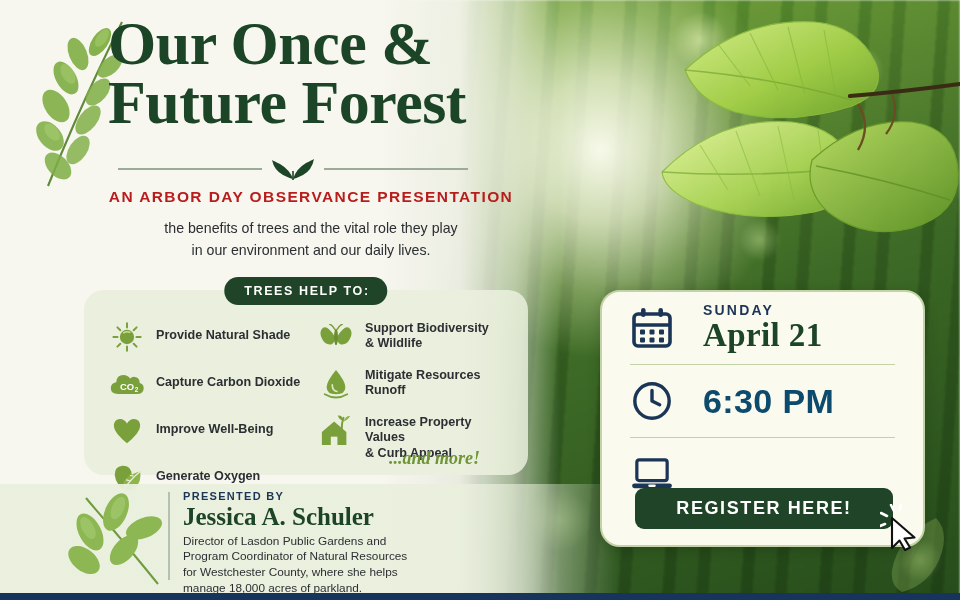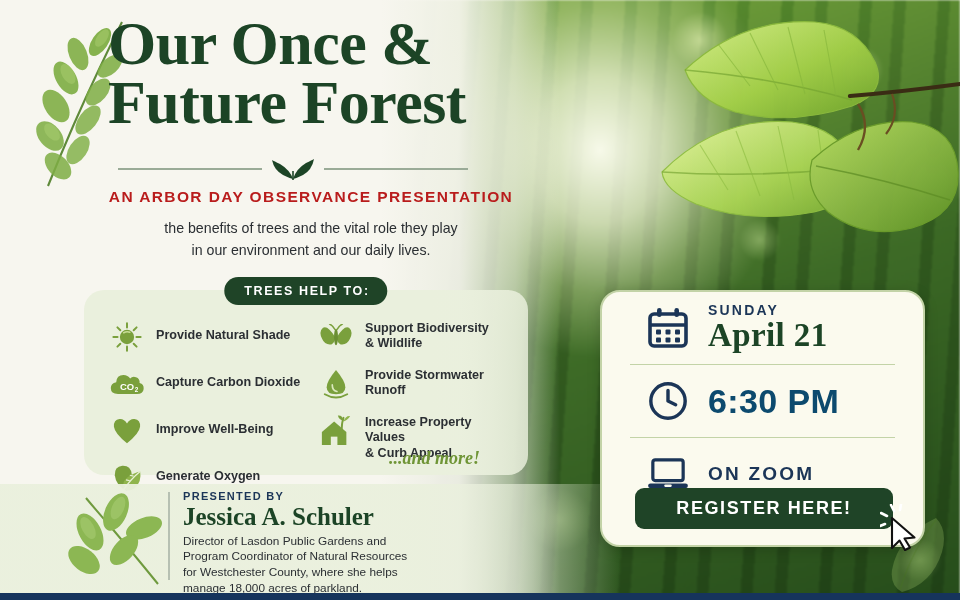--- a/index.html
+++ b/index.html
@@ -164,22 +164,22 @@
   
   .card {
     position: absolute;
     left: 600px; top: 290px; width: 325px; height: 257px;
     background: #fbfaee;
     border: 2px solid #c3d3a7;
     border-radius: 20px;
     box-shadow: 0 3px 14px rgba(0,0,0,.18);
   }
   .crow {
-    display: flex; align-items: center; gap: 16px;
-    padding: 0 42px; height: 72px;
+    display: flex; align-items: center; gap: 27px;
+    padding: 0 26px; height: 72px;
   }
   .crow .cico { width: 48px; flex: 0 0 48px; display: flex; align-items: center; justify-content: center; }
   .hline { height: 1px; background: #c3d3a7; margin: 0 28px; }
   .day {
     font-size: 14px; font-weight: 700; letter-spacing: 2.2px; color: #1b3557;
     line-height: 1.1;
   }
   .date {
     font-family: "Liberation Serif", serif; font-weight: 700;
     font-size: 33px; color: #1c4426; line-height: 1.05; letter-spacing: .4px;
@@ -376,21 +376,21 @@
 
         <div class="brow two">
           <span class="ico">
             <svg viewBox="0 0 30 34" width="28" height="32">
               <path d="M15 2 Q25 14 25 20.5 Q25 28 15 28 Q5 28 5 20.5 Q5 14 15 2 Z" fill="#7aa03c"></path>
               <path d="M11 18 Q11 24 16 25" stroke="#dbe9bd" stroke-width="1.8" fill="none" stroke-linecap="round"></path>
               <path d="M3 28 Q15 35 27 28" stroke="#7aa03c" stroke-width="2" fill="none" stroke-linecap="round"></path>
             </svg>
           </span>
           <span class="btxt">
-            <span>Provide Stormwater</span><br>
+            <span>Mitigate Resources</span><br>
             <span>Runoff</span>
           </span>
         </div>
 
         <div class="brow two">
           <span class="ico">
             <svg viewBox="0 0 36 34" width="34" height="32">
               <path d="M3 18 L16 7 L29 18 L29 32 L3 32 Z" fill="#7aa03c"></path>
               <rect x="12.5" y="23" width="7" height="9" fill="#eaf0dd"></rect>
               <path d="M24 16 Q24 8 26 3" stroke="#7aa03c" stroke-width="2" fill="none" stroke-linecap="round"></path>
@@ -478,21 +478,20 @@
     <div class="hline"></div>
 
     <div class="crow">
       <span class="cico">
         <svg viewBox="0 0 46 38" width="44" height="36">
           <rect x="7" y="4" width="32" height="22" rx="2.5" fill="none" stroke="#1b3557" stroke-width="3.4"></rect>
           <rect x="2" y="29" width="42" height="5" rx="2.5" fill="#1b3557"></rect>
           <rect x="19" y="30.2" width="8" height="2.4" rx="1.2" fill="#fbfaee"></rect>
         </svg>
       </span>
-      <span class="zoomtxt">ON ZOOM</span>
     </div>
 
     <button class="cta">REGISTER HERE!</button>
 
     <svg class="cursor" viewBox="0 0 46 48">
       <g stroke="#ffffff" stroke-width="2.6" stroke-linecap="round">
         <line x1="14" y1="7" x2="11" y2="1"></line>
         <line x1="7" y1="12" x2="1" y2="9"></line>
         <line x1="20" y1="6" x2="21" y2="0"></line>
         <line x1="5" y1="20" x2="0" y2="22"></line>

